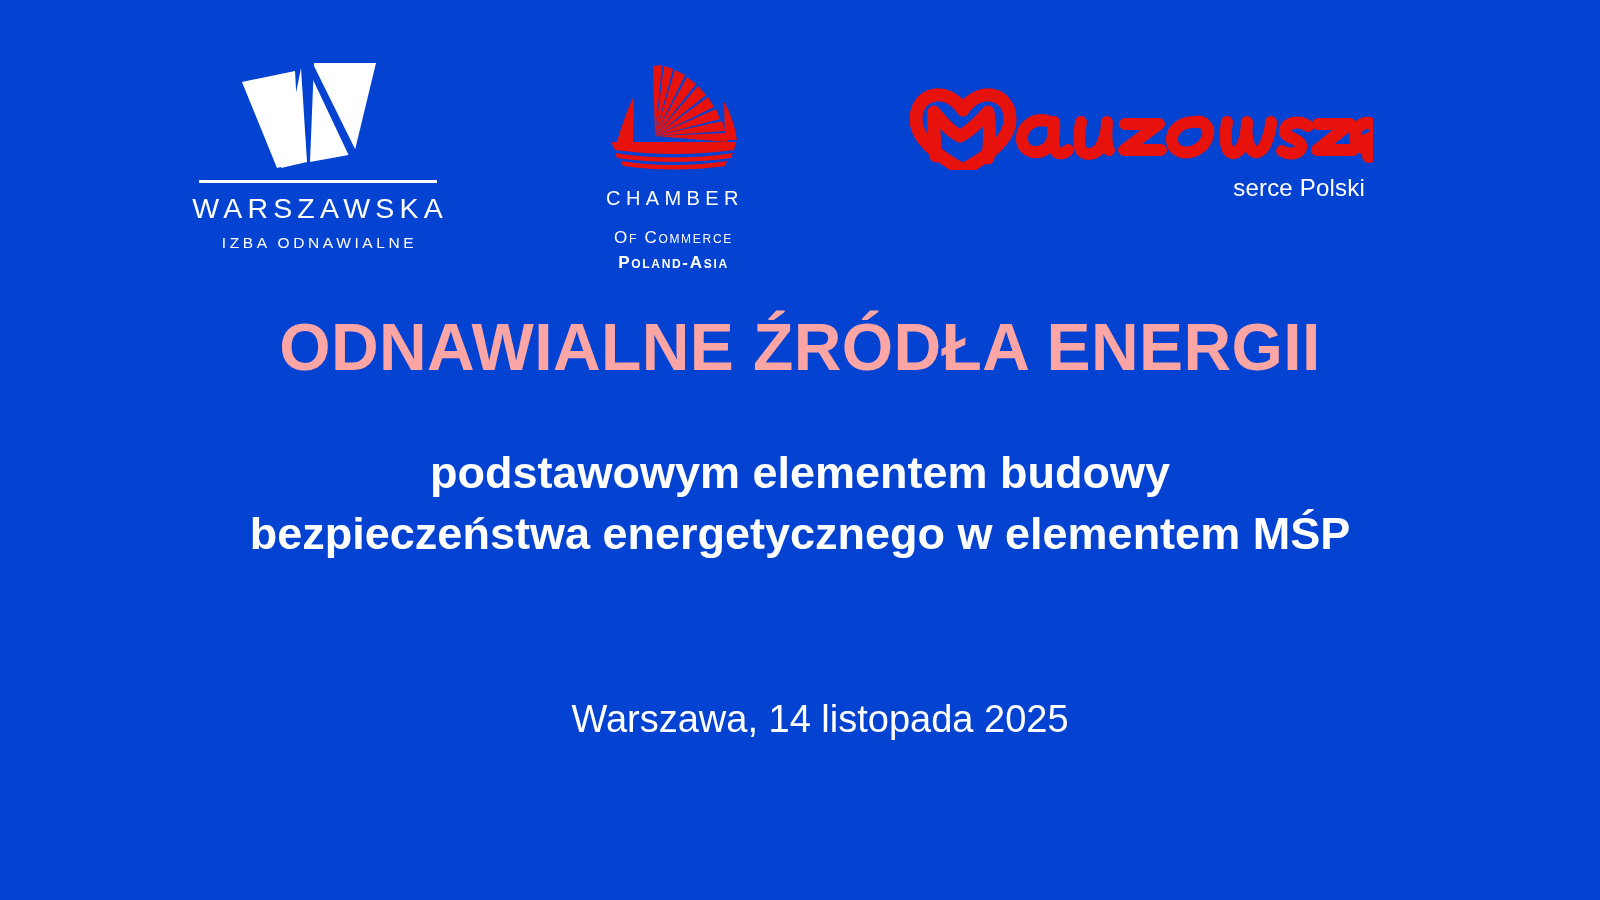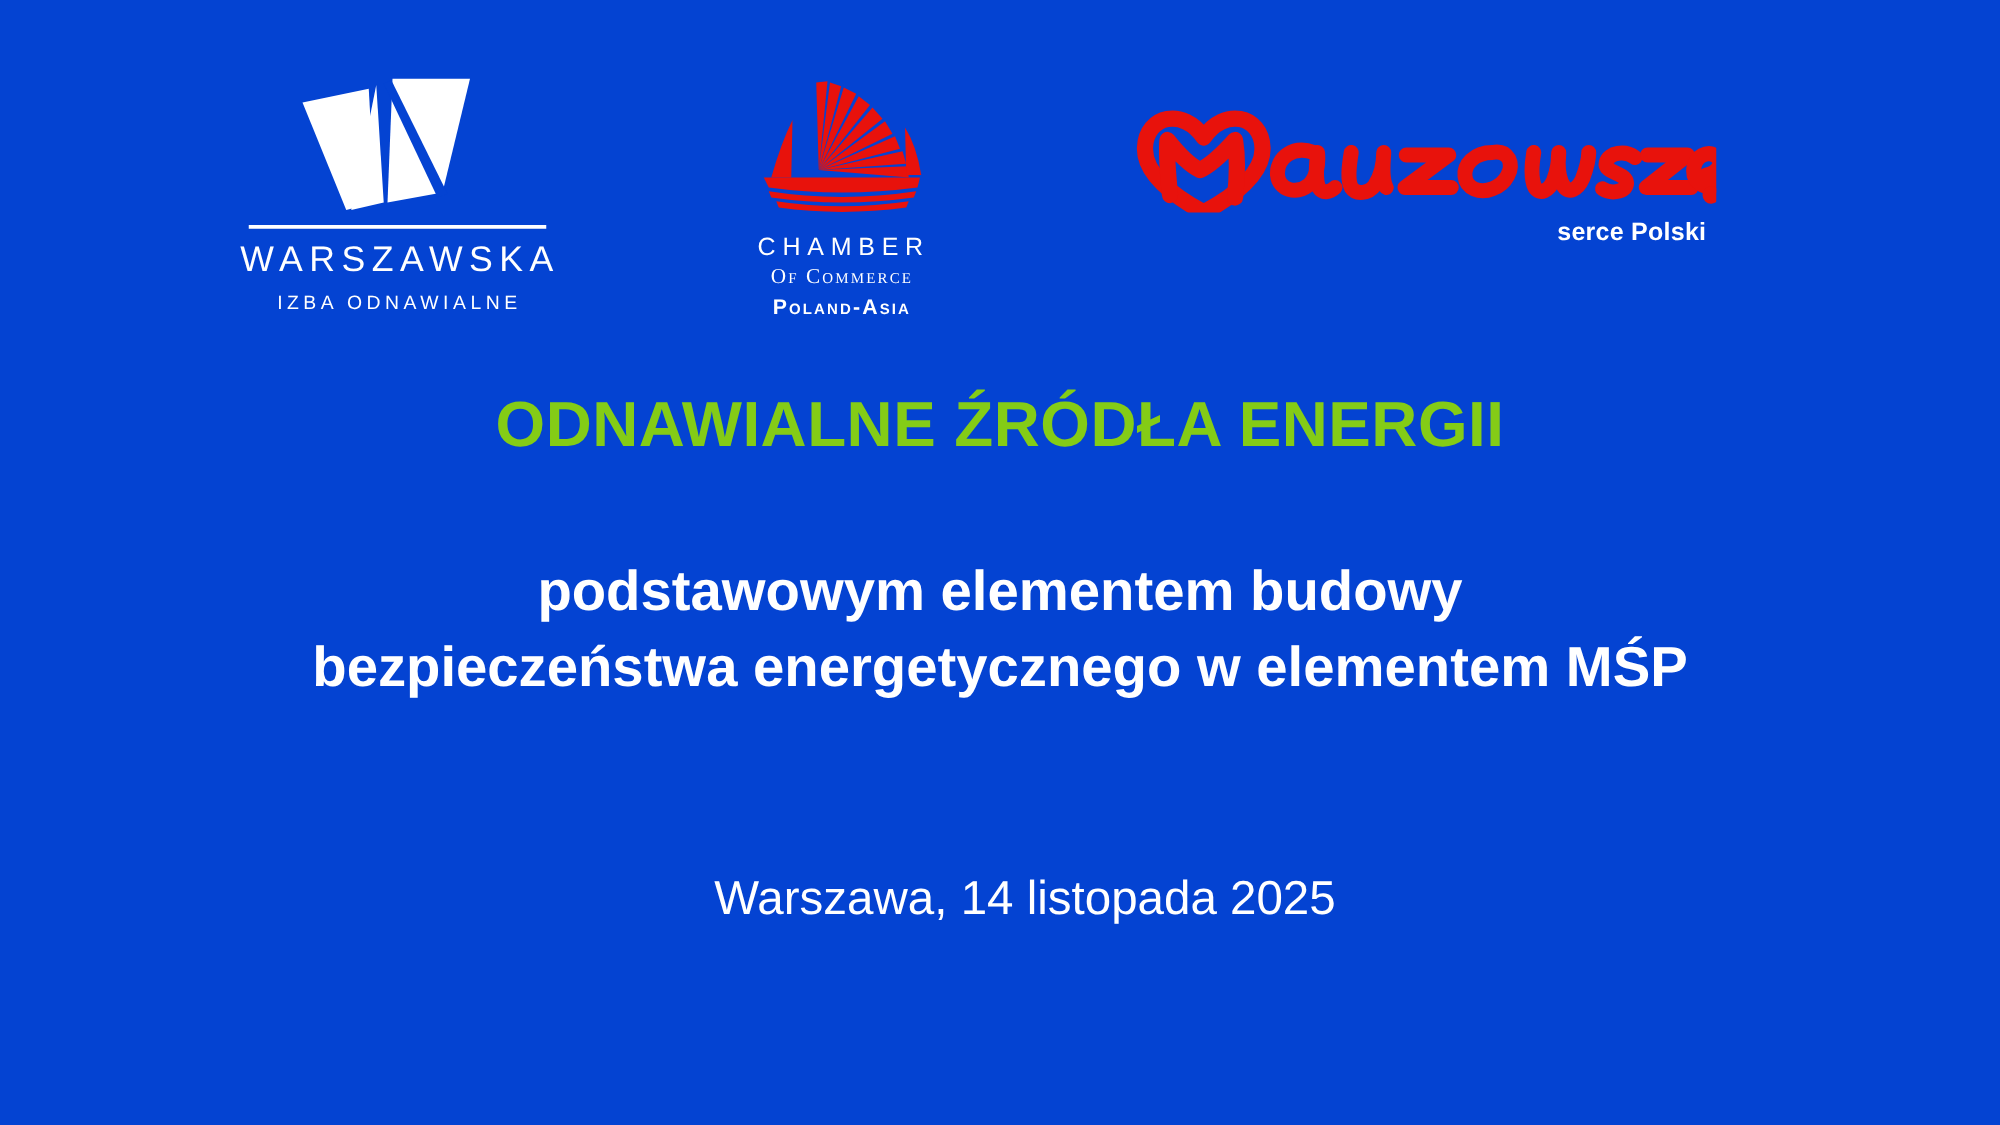--- a/index.html
+++ b/index.html
@@ -90,29 +90,28 @@
     margin-top: 14px;
     font-size: 20px;
     font-weight: 400;
     letter-spacing: 5.4px;
     line-height: 1;
     white-space: nowrap;
     text-indent: 5px;
   }
 
   .cocpa-l2 {
-    margin-top: 4px;
+    margin-top: 21px;
     font-size: 17px;
     font-weight: 400;
     letter-spacing: 1.7px;
     line-height: 1;
     white-space: nowrap;
     font-variant: small-caps;
     text-indent: 2px;
-    font-family: Liberation Serif, serif;
   }
 
   .cocpa-l3 {
     margin-top: 8px;
     font-size: 17px;
     font-weight: 700;
     letter-spacing: 1.7px;
     line-height: 1;
     white-space: nowrap;
     font-variant: small-caps;
@@ -124,41 +123,41 @@
 
   .maz-mark {
     width: 470px;
     height: 92px;
     display: block;
   }
 
   .maz-tag {
     margin-top: 6px;
     margin-right: 8px;
-    font-size: 20px;
-    font-weight: 700;
+    font-size: 24px;
+    font-weight: 400;
     letter-spacing: 0.2px;
     line-height: 1;
     color: #ffffff;
     white-space: nowrap;
   }
 
   
   .headline {
     position: absolute;
     top: 313px;
     left: 0;
     width: 1600px;
     text-align: center;
-    font-size: 51px;
+    font-size: 66px;
     font-weight: 700;
     letter-spacing: 0.4px;
     line-height: 1.06;
     white-space: nowrap;
-    color: #84cc16;
+    color: #fca5a5;
   }
 
   .subhead {
     position: absolute;
     top: 443px;
     left: 0;
     width: 1600px;
     text-align: center;
     font-size: 45px;
     font-weight: 700;

